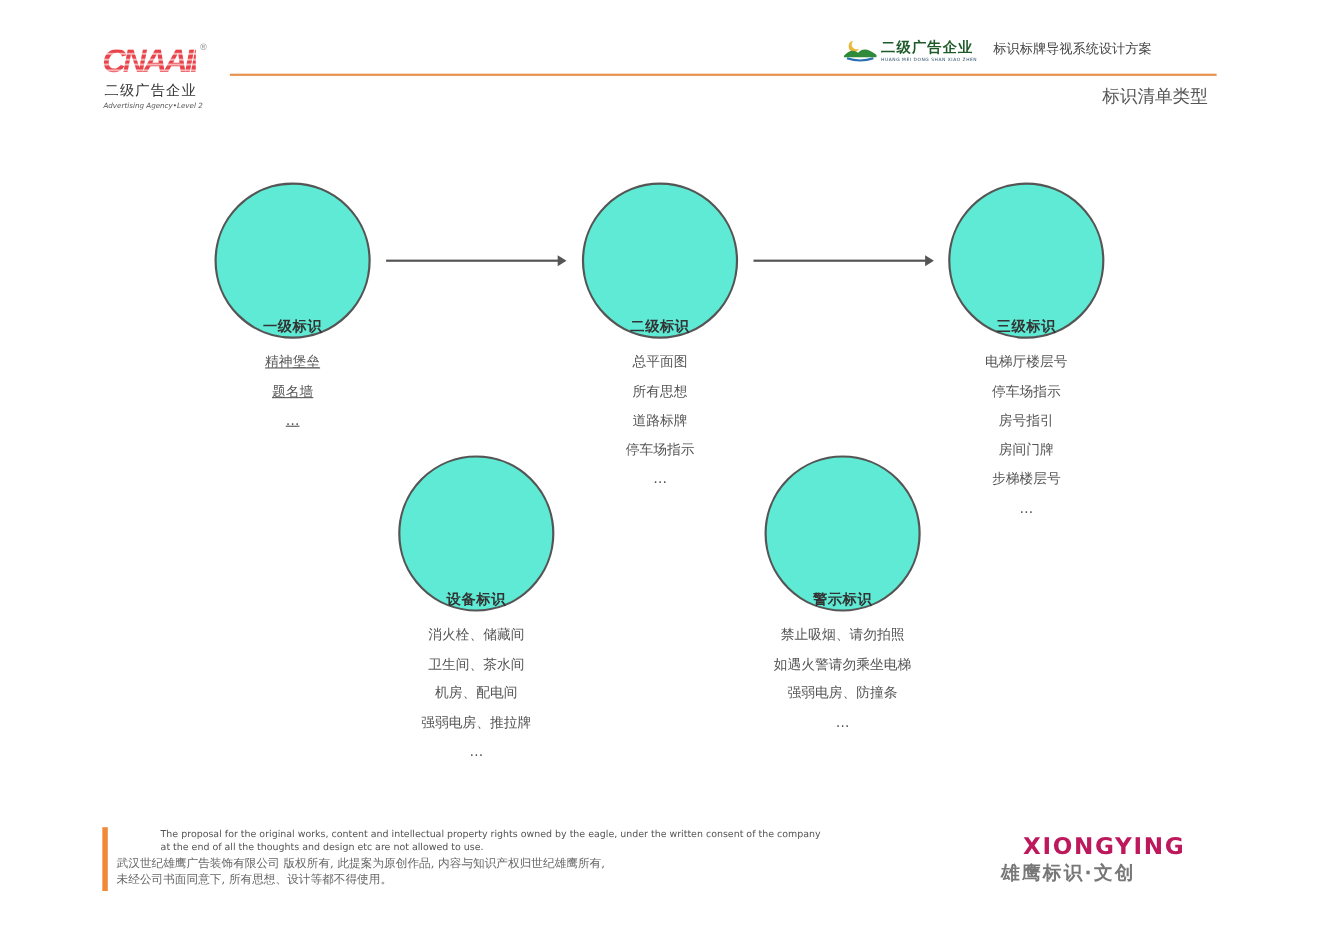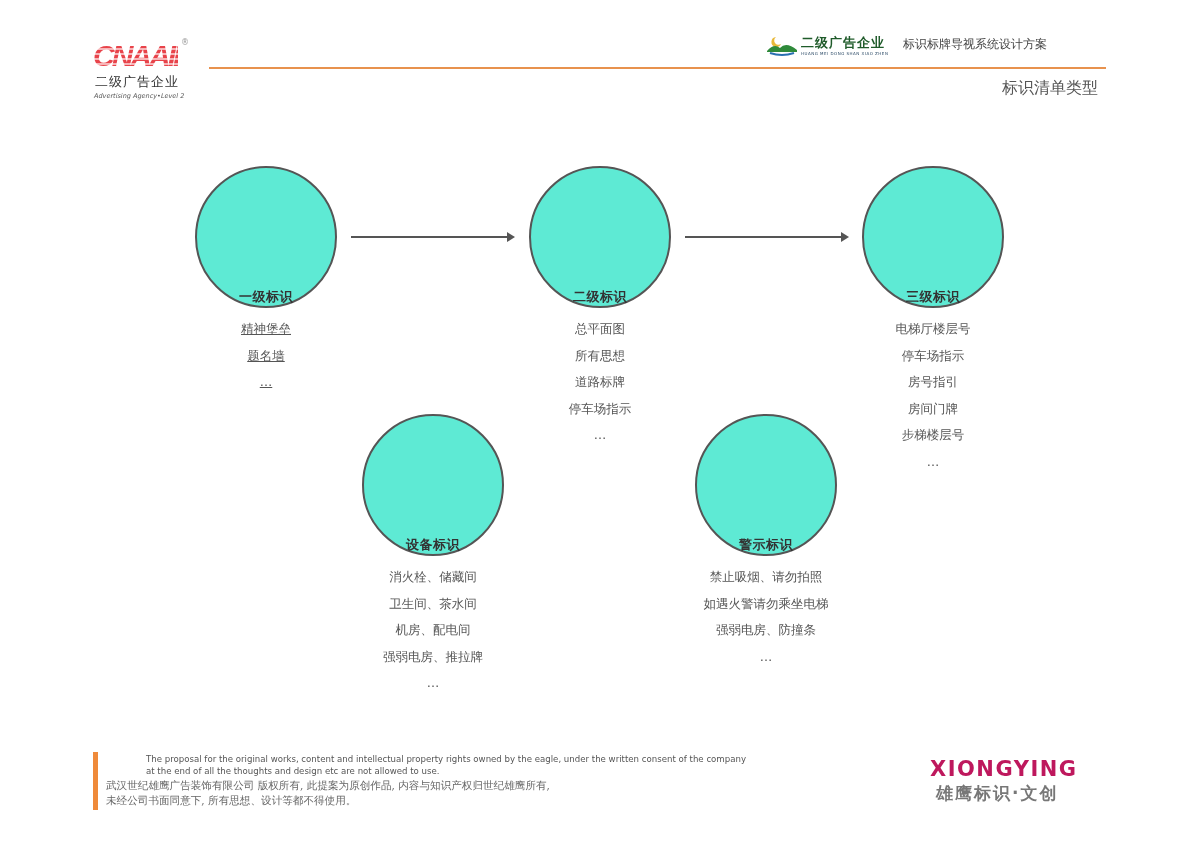--- a/index.html
+++ b/index.html
@@ -48,21 +48,21 @@
     .arrow::after {
       content:""; position:absolute; right:-2px; top:-4px;
       border-left:8px solid #555; border-top:5px solid transparent; border-bottom:5px solid transparent;
     }
 
     
     .footer-bar { left:93px; top:752px; width:5px; height:58px; background:#ef8a3a; }
     .footer-en { left:102px; top:753px; font-size:8.6px; color:#555; line-height:12px; width:600px; text-align:justify;margin-left:44px; }
     .footer-cn { left:106px; top:778px; font-family:"DejaVu Serif", serif; font-size:10.6px; color:#666; line-height:15px; white-space:nowrap; }
     .footer-brand-en { left:930px; top:757px; font-family:"DejaVu Sans", sans-serif; font-weight:bold; font-size:21px; letter-spacing:1.5px; color:#be185d; white-space:nowrap; }
-    .footer-brand-cn { left:936px; top:782px; font-family:"DejaVu Sans", sans-serif; font-weight:bold; font-size:17px; letter-spacing:2px; color:#777; white-space:nowrap; }
+    .footer-brand-cn { left:910px; top:782px; font-family:"DejaVu Sans", sans-serif; font-weight:bold; font-size:17px; letter-spacing:2px; color:#777; white-space:nowrap; }
   </style>
 </head>
 <body>
 
 <div class="abs cnaa-logo">
   <div class="cnaa-mark"><span>CNAA</span><span>II</span></div>
   <div class="cnaa-reg">®</div>
   <div class="cnaa-cn">二级广告企业</div>
   <div class="cnaa-en">Advertising Agency•Level 2</div>
 </div>

